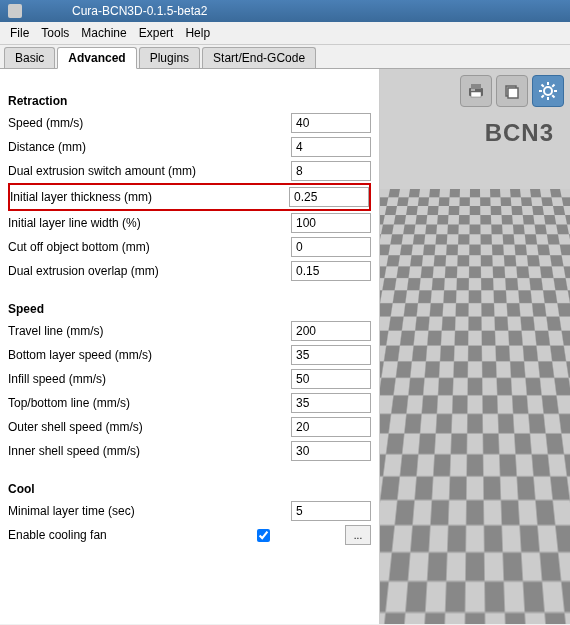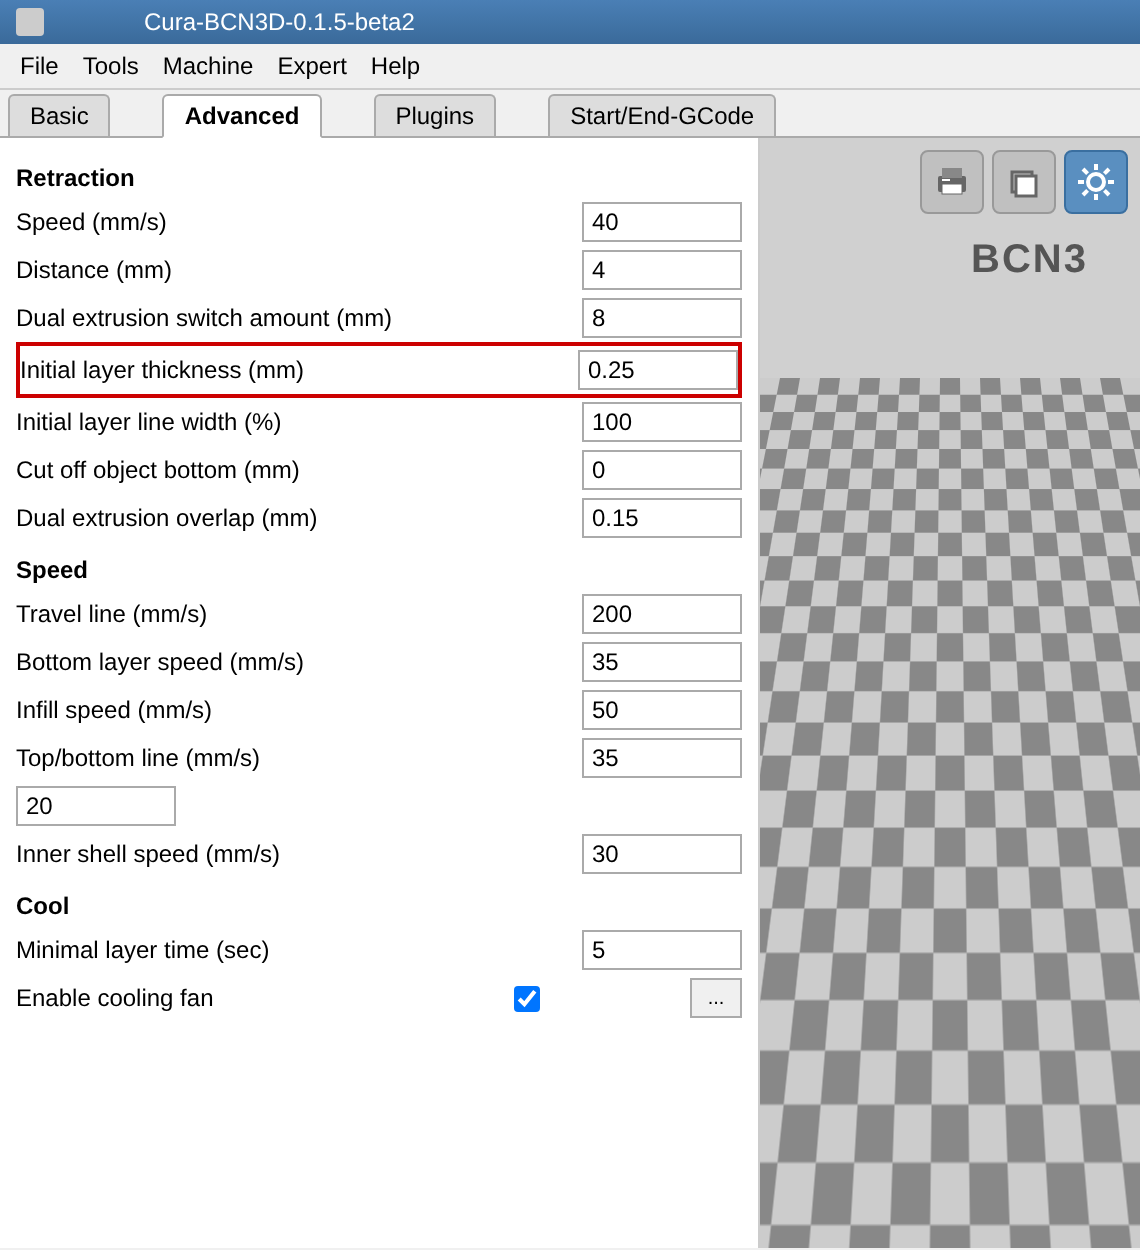--- a/index.html
+++ b/index.html
@@ -36,21 +36,20 @@
     .menu-item {
       padding: 2px 6px;
       cursor: pointer;
       font-size: 12px;
     }
     .tabs-bar {
       background: #f0f0f0;
       display: flex;
       border-bottom: 1px solid #aaa;
       padding: 2px 4px 0 4px;
-      gap: 24px;
     }
     .tab {
       padding: 3px 10px;
       border: 1px solid #aaa;
       border-bottom: none;
       margin-right: 2px;
       cursor: pointer;
       background: #ddd;
       font-size: 12px;
       border-radius: 3px 3px 0 0;
@@ -74,29 +73,30 @@
     }
     .right-panel {
       flex: 1;
       background: #e8e8e8;
       overflow: hidden;
       position: relative;
     }
     .section-header {
       font-weight: bold;
       font-size: 12px;
-      margin-top: 6px;
+      margin-top: 18px;
       margin-bottom: 2px;
       padding: 1px 0;
     }
     .field-row {
       display: flex;
       align-items: center;
       padding: 2px 0;
       min-height: 22px;
+      justify-content: center;
     }
     .field-row.highlighted {
       border: 2px solid #cc0000;
     }
     .field-label {
       flex: 1;
       font-size: 12px;
       padding-right: 6px;
     }
     .field-input {
@@ -235,20 +235,21 @@
     </div>
     <div class="field-row">
       <span class="field-label">Infill speed (mm/s)</span>
       <input class="field-input" type="text" value="50" style="">
     </div>
     <div class="field-row">
       <span class="field-label">Top/bottom line (mm/s)</span>
       <input class="field-input" type="text" value="35" style="">
     </div>
     <div class="field-row">
+      <span class="field-label">Outer shell speed (mm/s)</span>
       <input class="field-input" type="text" value="20" style="">
     </div>
     <div class="field-row">
       <span class="field-label">Inner shell speed (mm/s)</span>
       <input class="field-input" type="text" value="30" style="">
     </div>
 
     <div class="section-header">Cool</div>
 
     <div class="field-row">
@@ -298,19 +299,19 @@
               <line x1="17" y1="11" x2="20" y2="11"></line>
               <line x1="4.5" y1="4.5" x2="6.8" y2="6.8"></line>
               <line x1="15.2" y1="15.2" x2="17.5" y2="17.5"></line>
               <line x1="17.5" y1="4.5" x2="15.2" y2="6.8"></line>
               <line x1="6.8" y1="15.2" x2="4.5" y2="17.5"></line>
             </g>
           </svg>
         </div>
       </div>
 
-      <div style="position:absolute; top:50px; right:26px; font-size:20px; font-weight:bold; color:#555; letter-spacing:1px;">BCN3</div>
+      <div style="position:absolute; top:50px; right:16px; font-size:24px; font-weight:bold; color:#555; letter-spacing:1px;">BCN3</div>
 
       <div class="checkerboard"></div>
     </div>
   </div>
 
 </div>
 
 </body></html>

